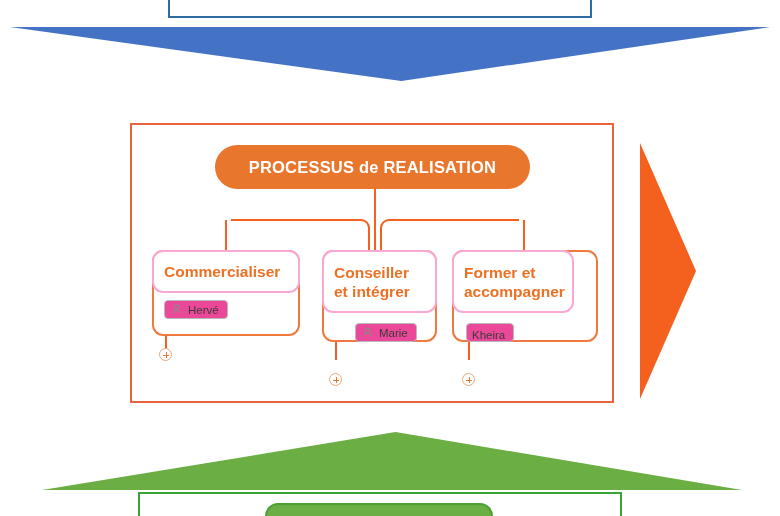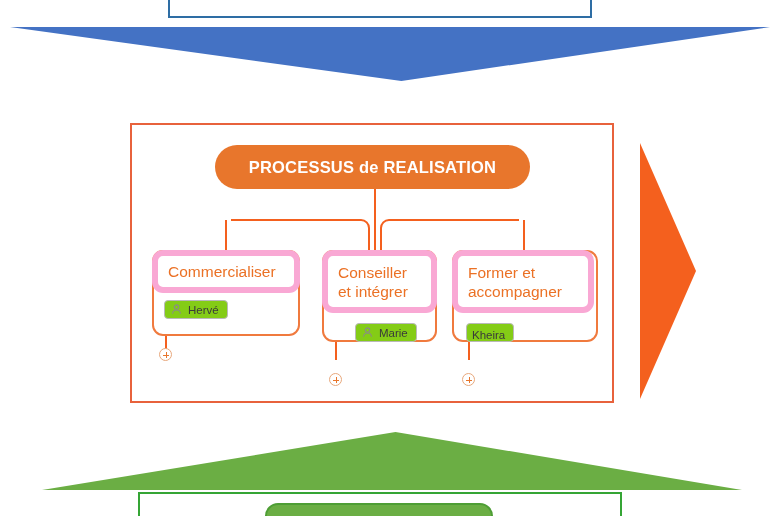--- a/index.html
+++ b/index.html
@@ -58,34 +58,34 @@
   
   .conn{position:absolute;left:130px;top:123px;width:484px;height:280px;pointer-events:none;}
 
   
   .node{
     position:absolute;background:#ffffff;
     border:2px solid #F07A3E;border-radius:11px;box-sizing:border-box;
   }
   .node-title{
     position:absolute;left:-2px;top:-2px;
-    border:6px solid #f9a8d4;border-radius:11px;box-sizing:border-box;
+    border:2px solid #f9a8d4;border-radius:11px;box-sizing:border-box;
     background:#ffffff;display:flex;align-items:center;
-    padding:0 10px;color:#EB7125;font-weight:normal;font-size:15.5px;line-height:19px;
+    padding:0 10px;color:#EB7125;font-weight:bold;font-size:15.5px;line-height:19px;
   }
   .node-n1{left:152px;top:250px;width:148px;height:86px;}
   .node-n1 .node-title{width:148px;height:43px;}
   .node-n2{left:322px;top:250px;width:115px;height:92px;}
   .node-n2 .node-title{width:115px;height:63px;}
   .node-n3{left:452px;top:250px;width:146px;height:92px;}
-  .node-n3 .node-title{width:142px;height:63px;}
+  .node-n3 .node-title{width:122px;height:63px;}
 
   .person{
     position:absolute;height:19px;box-sizing:border-box;
-    background:#84cc16;border:1px solid #b9b9b9;border-radius:4px;
+    background:#ec4899;border:1px solid #b9b9b9;border-radius:4px;
     display:flex;align-items:center;gap:5px;padding:0 8px 0 5px;
     color:#3a3a3a;font-size:11.5px;
   }
   .person svg{display:block;}
   .p1{left:164px;top:300px;}
   .p2{left:334px;top:323px;margin-left:21px;}
   .p3{left:466px;top:323px;flex-direction:column;}
 
   .plus{
     position:absolute;width:13px;height:13px;border:1px solid #E8A87C;border-radius:50%;

